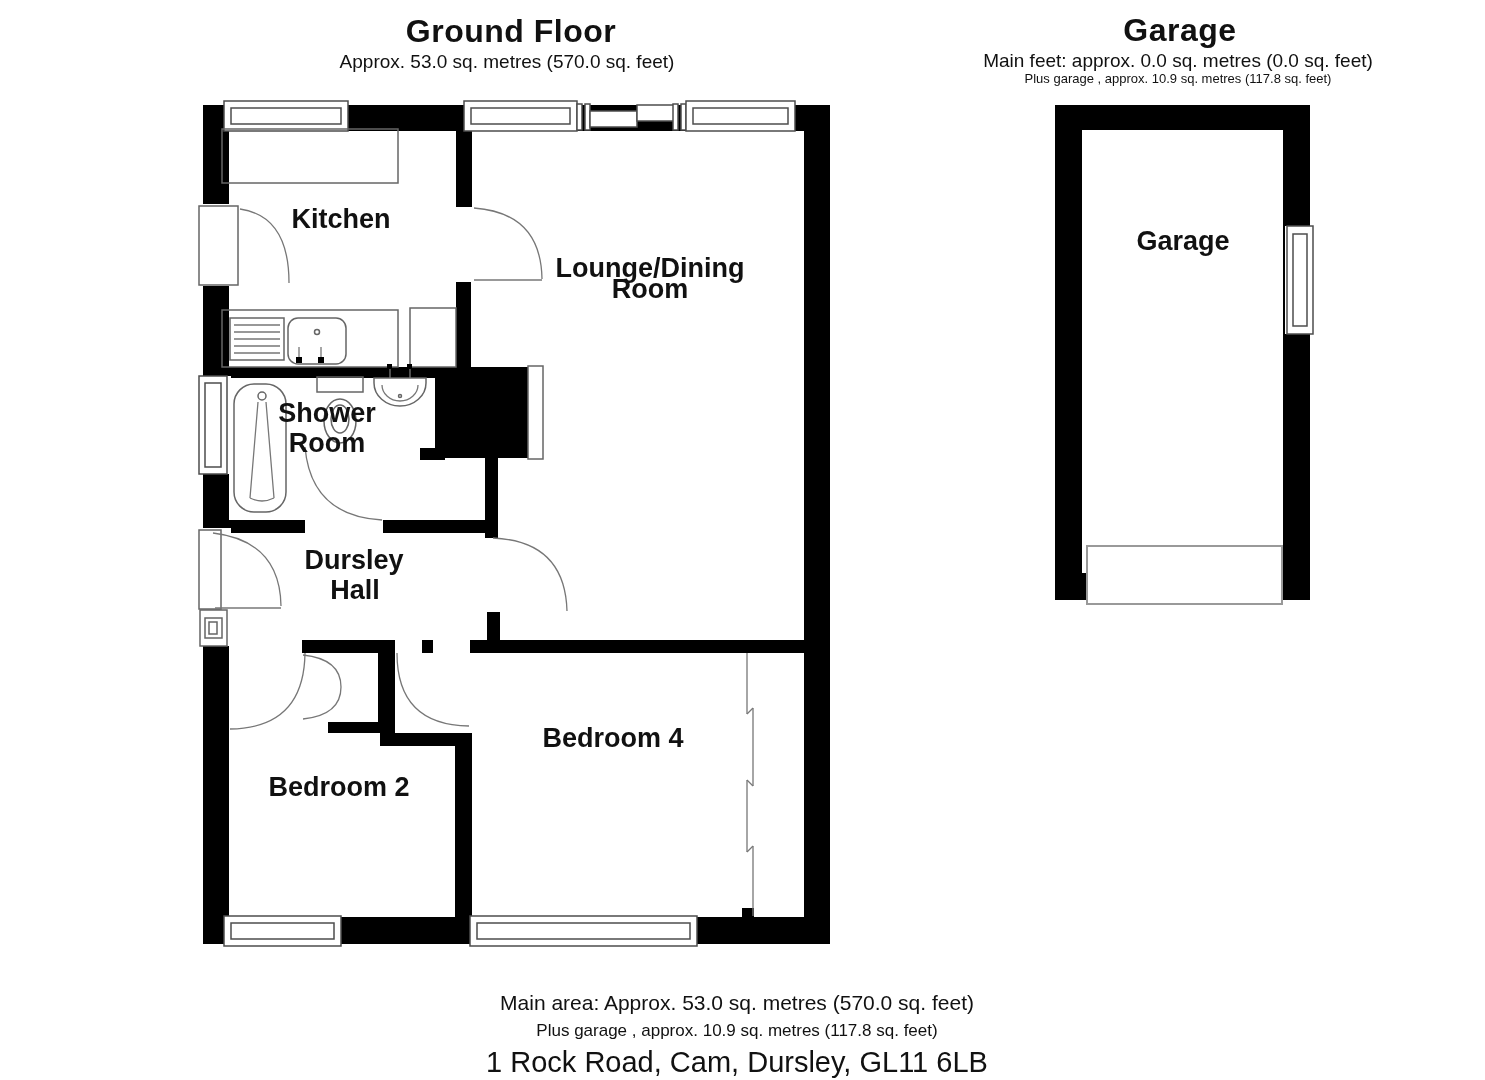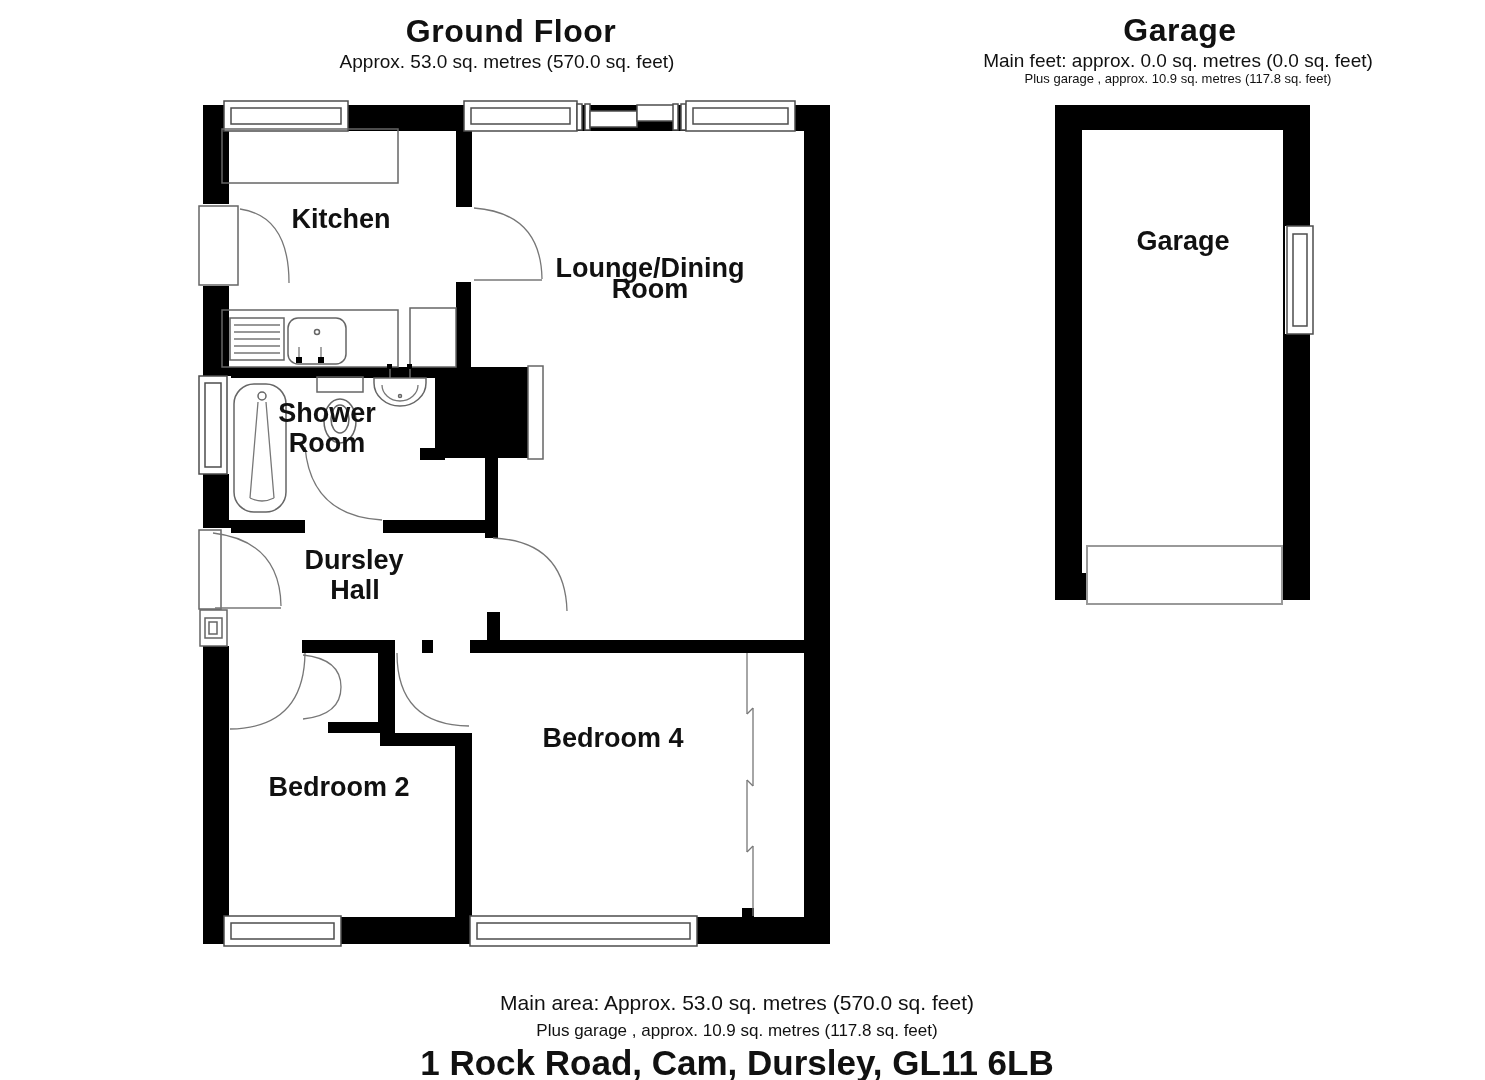--- a/index.html
+++ b/index.html
@@ -8,21 +8,21 @@
     font-family:"Liberation Sans", sans-serif;color:#111;
   }
   .stage svg{position:absolute;left:0;top:0;}
   .lbl{position:absolute;transform:translate(-50%,-50%);white-space:nowrap;line-height:1;}
   .title{font-size:32px;font-weight:bold;letter-spacing:0.5px;}
   .sub{font-size:19px;}
   .sub2{font-size:13px;}
   .room{font-size:27px;font-weight:bold;}
   .foot1{font-size:21px;}
   .foot2{font-size:17px;}
-  .addr{font-size:35px;font-weight:bold;}
+  .addr{font-size:29px;font-weight:normal;}
   
   .wall{fill:#000000;stroke:none;}
   .cut{fill:#ffffff;stroke:none;}
   .frame{fill:#ffffff;stroke:#4d4d4d;stroke-width:1.5;}
   .thin{fill:none;stroke:#666666;stroke-width:1.5;}
   .thinf{fill:#ffffff;stroke:#666666;stroke-width:1.5;}
   .arc{fill:none;stroke:#777777;stroke-width:1.3;}
   .blacktip{fill:#000000;stroke:none;}
 </style>
 </head>

